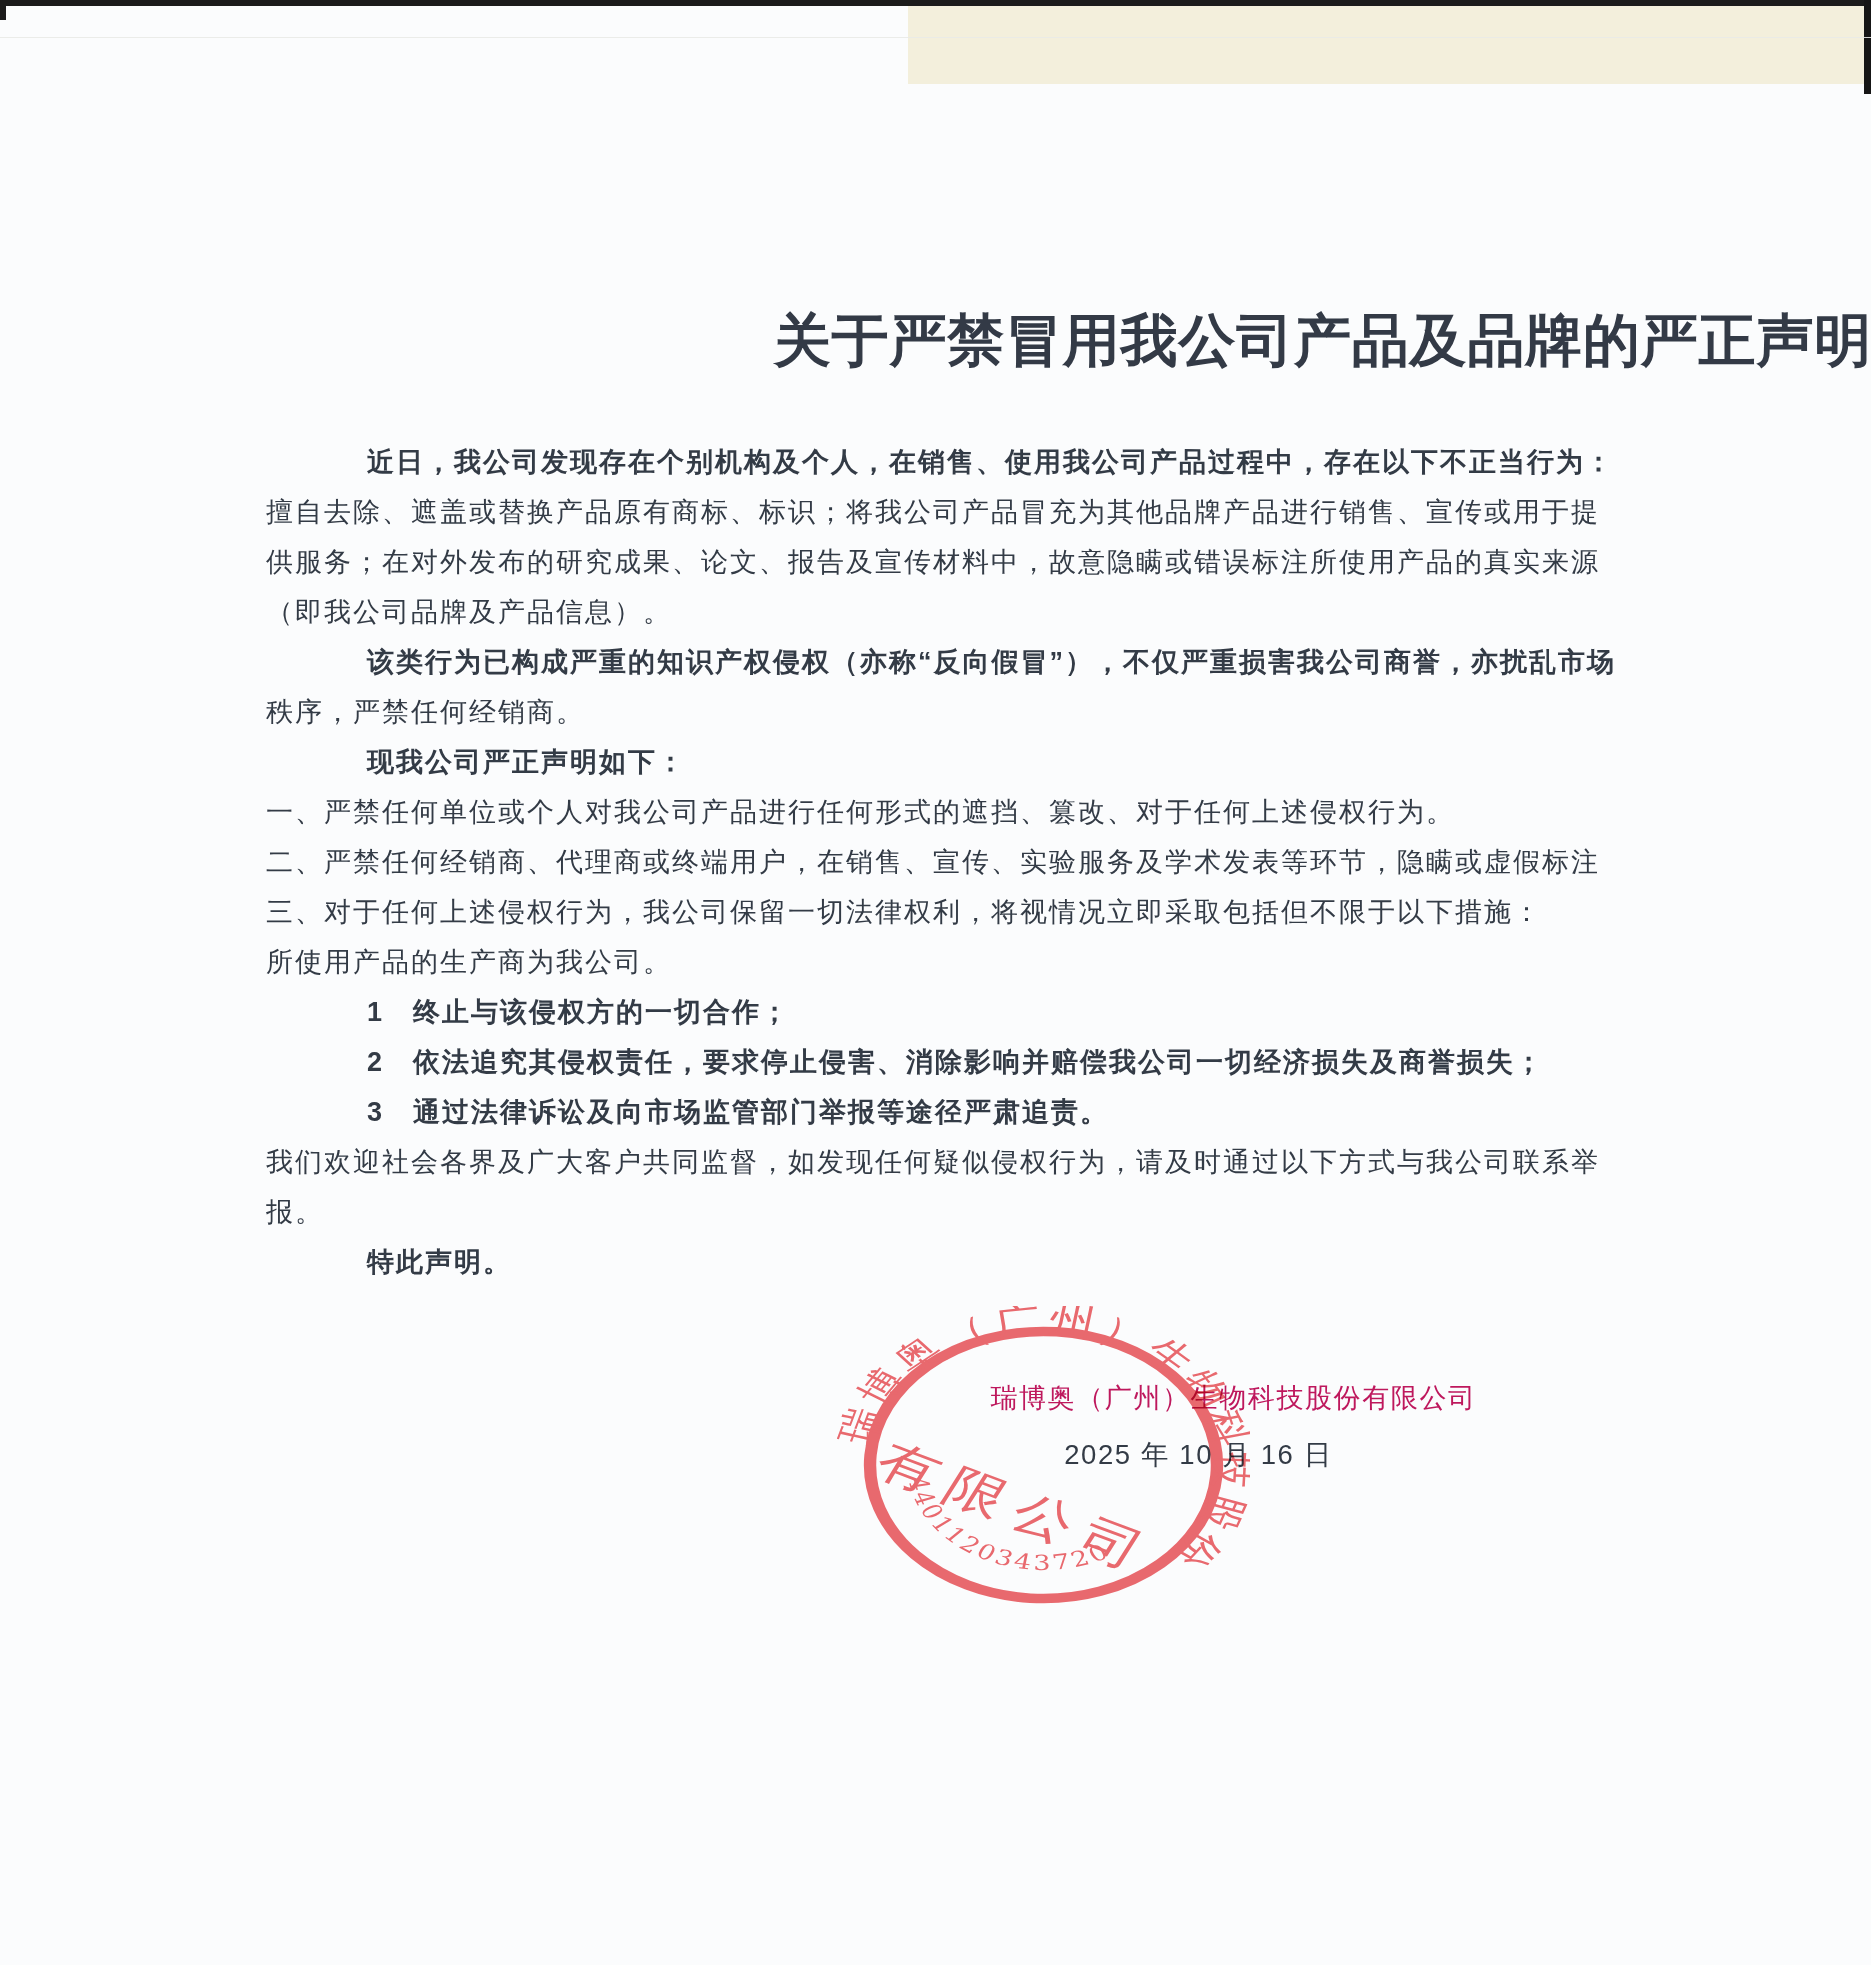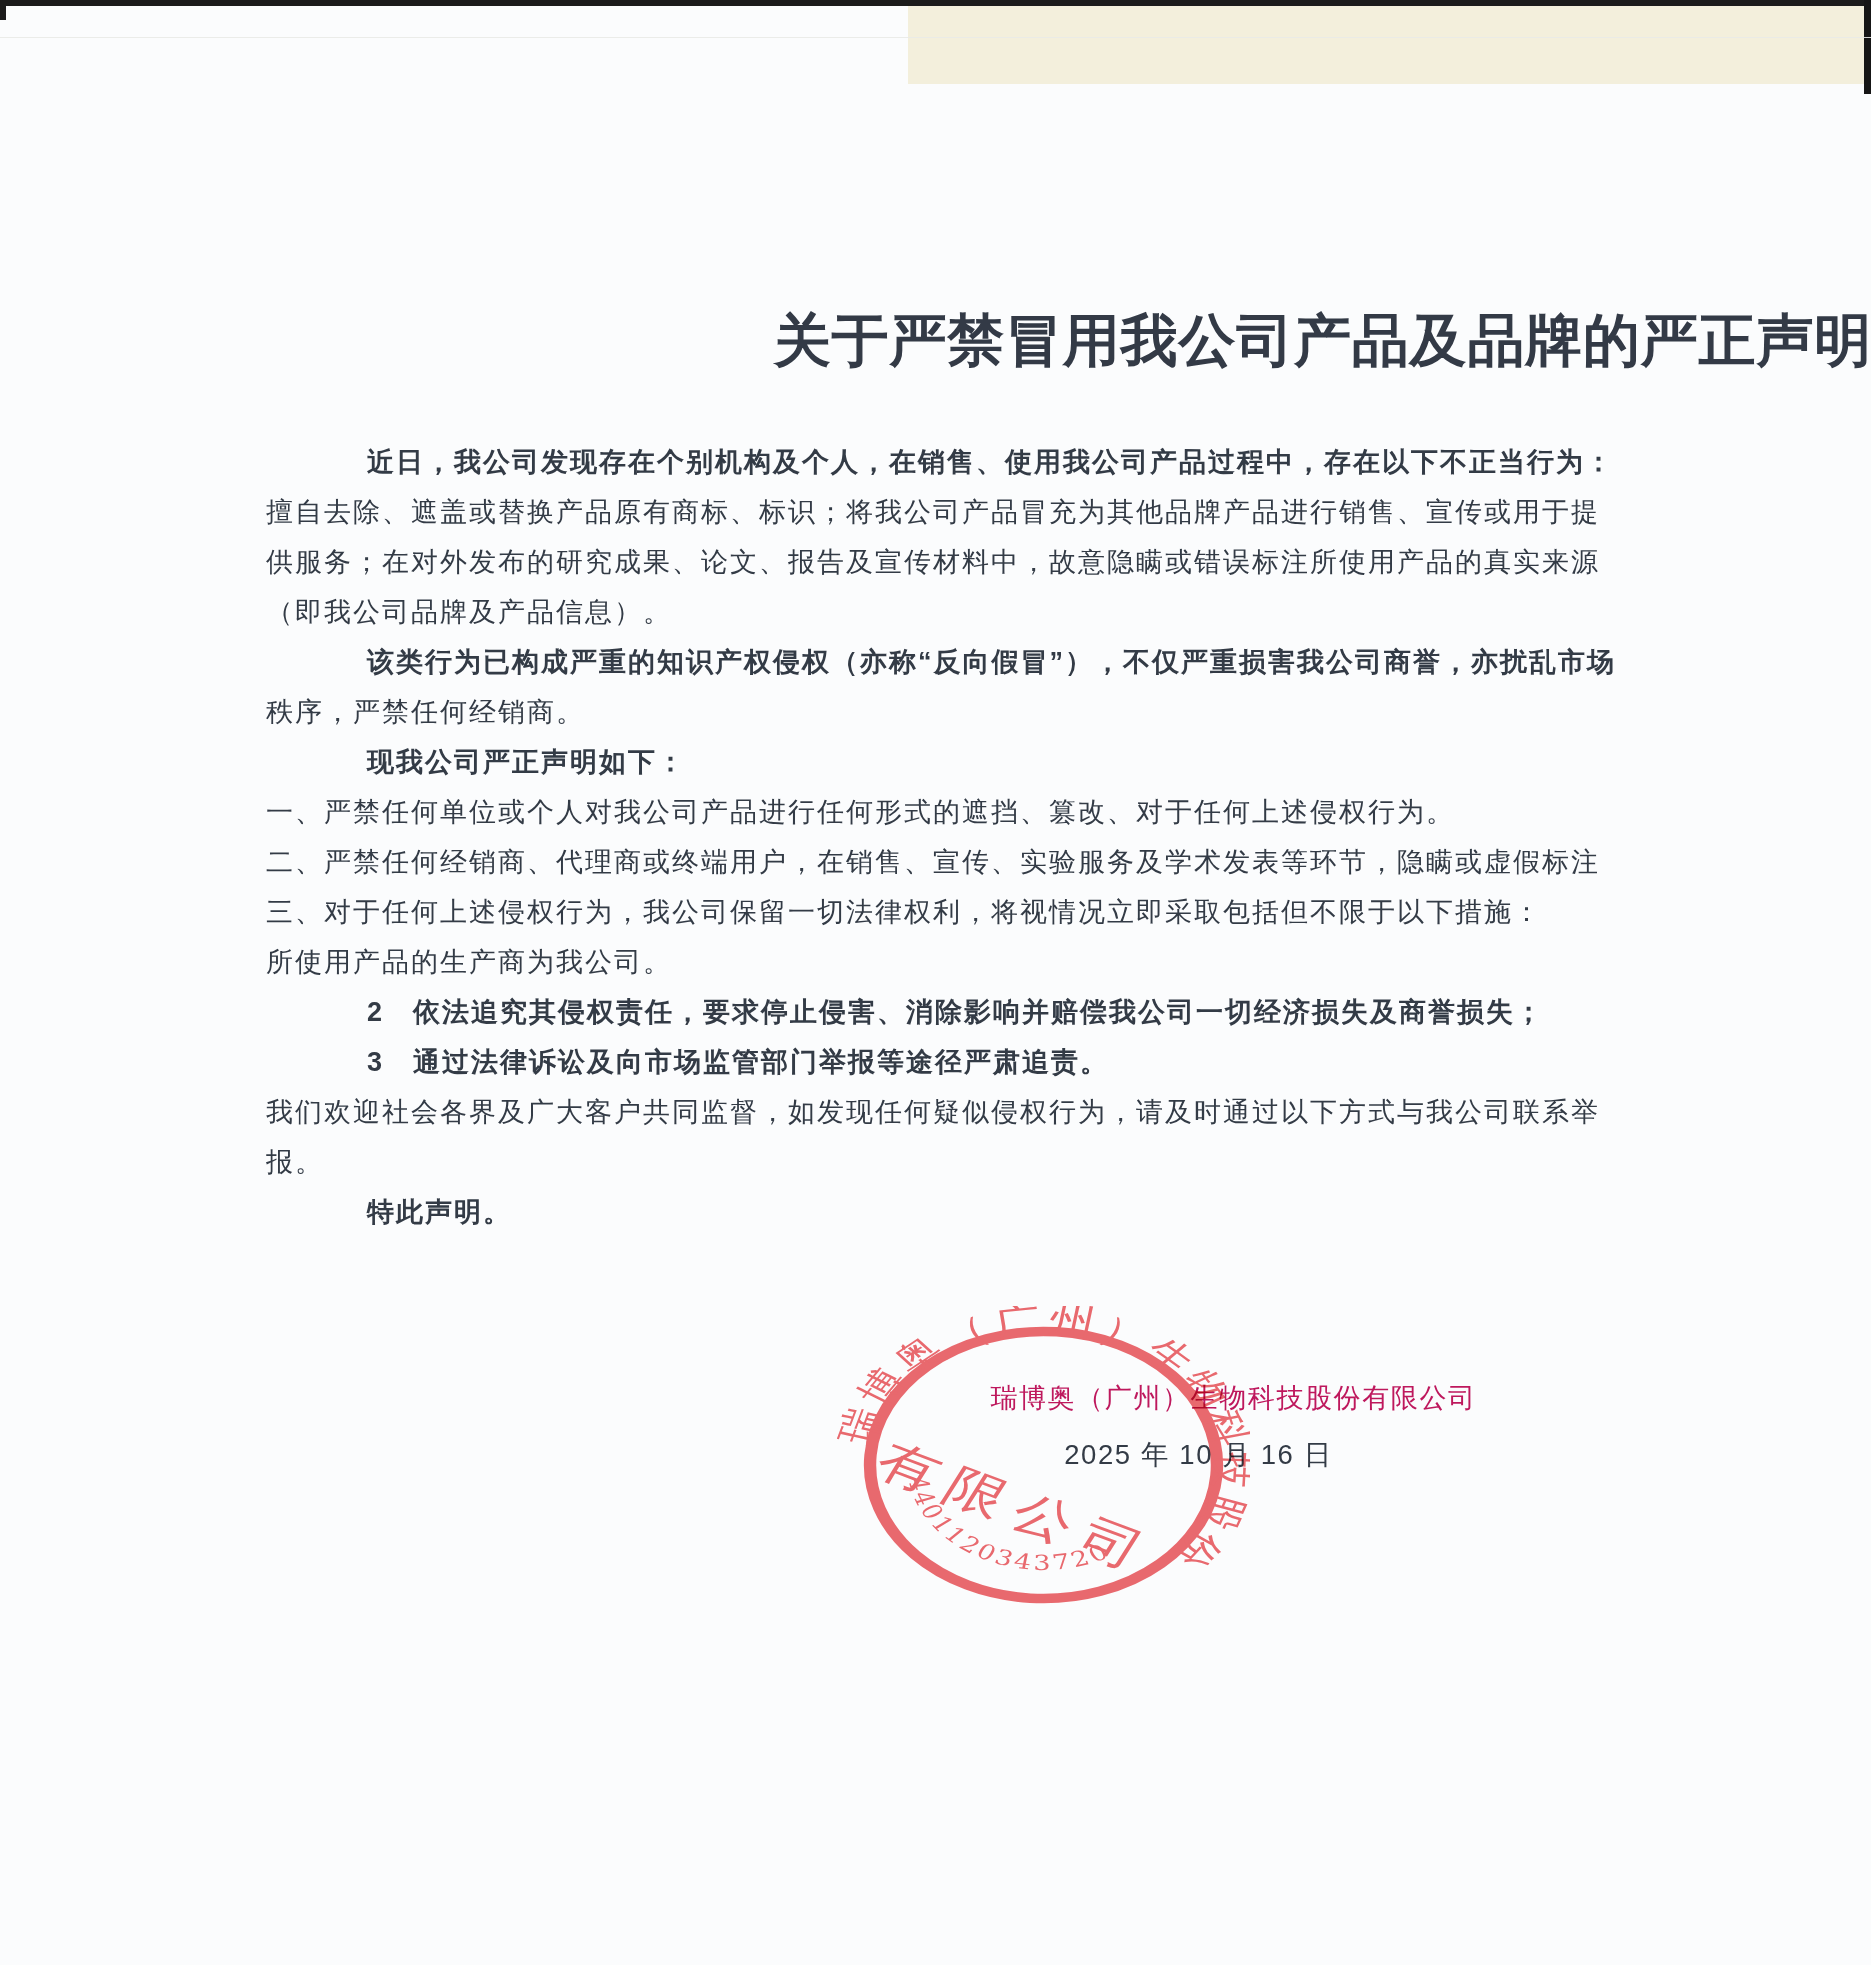--- a/index.html
+++ b/index.html
@@ -67,20 +67,21 @@
     <div class="line">擅自去除、遮盖或替换产品原有商标、标识；将我公司产品冒充为其他品牌产品进行销售、宣传或用于提</div>
     <div class="line">供服务；在对外发布的研究成果、论文、报告及宣传材料中，故意隐瞒或错误标注所使用产品的真实来源</div>
     <div class="line">（即我公司品牌及产品信息）。</div>
     <div class="line ind">该类行为已构成严重的知识产权侵权（亦称“反向假冒”），不仅严重损害我公司商誉，亦扰乱市场</div>
     <div class="line">秩序，严禁任何经销商。</div>
     <div class="line ind">现我公司严正声明如下：</div>
     <div class="line">一、严禁任何单位或个人对我公司产品进行任何形式的遮挡、篡改、对于任何上述侵权行为。</div>
     <div class="line">二、严禁任何经销商、代理商或终端用户，在销售、宣传、实验服务及学术发表等环节，隐瞒或虚假标注</div>
     <div class="line">三、对于任何上述侵权行为，我公司保留一切法律权利，将视情况立即采取包括但不限于以下措施：</div>
     <div class="line">所使用产品的生产商为我公司。</div>
+    <div class="line ind">1　终止与该侵权方的一切合作；</div>
     <div class="line ind">2　依法追究其侵权责任，要求停止侵害、消除影响并赔偿我公司一切经济损失及商誉损失；</div>
     <div class="line ind">3　通过法律诉讼及向市场监管部门举报等途径严肃追责。</div>
     <div class="line">我们欢迎社会各界及广大客户共同监督，如发现任何疑似侵权行为，请及时通过以下方式与我公司联系举</div>
     <div class="line">报。</div>
     <div class="line ind">特此声明。</div>
   </div>
 
   <div class="sig-company">瑞博奥（广州）生物科技股份有限公司</div>
   <div class="sig-date">2025 年 10 月 16 日</div>
 

